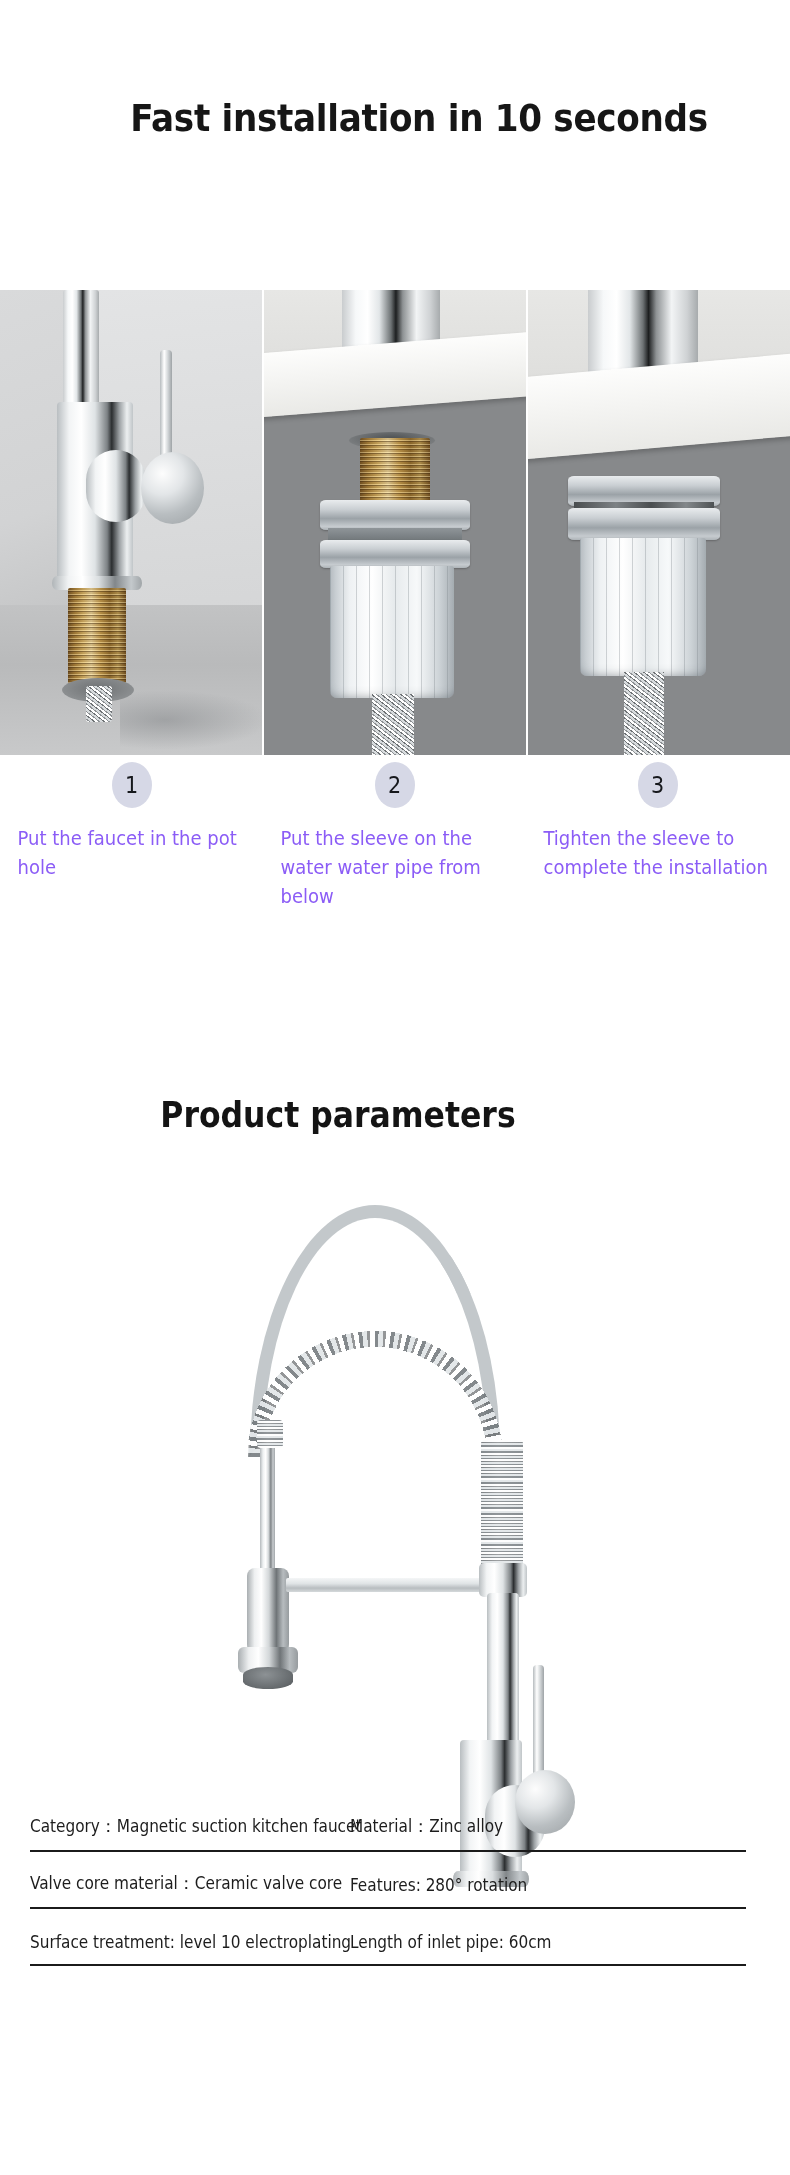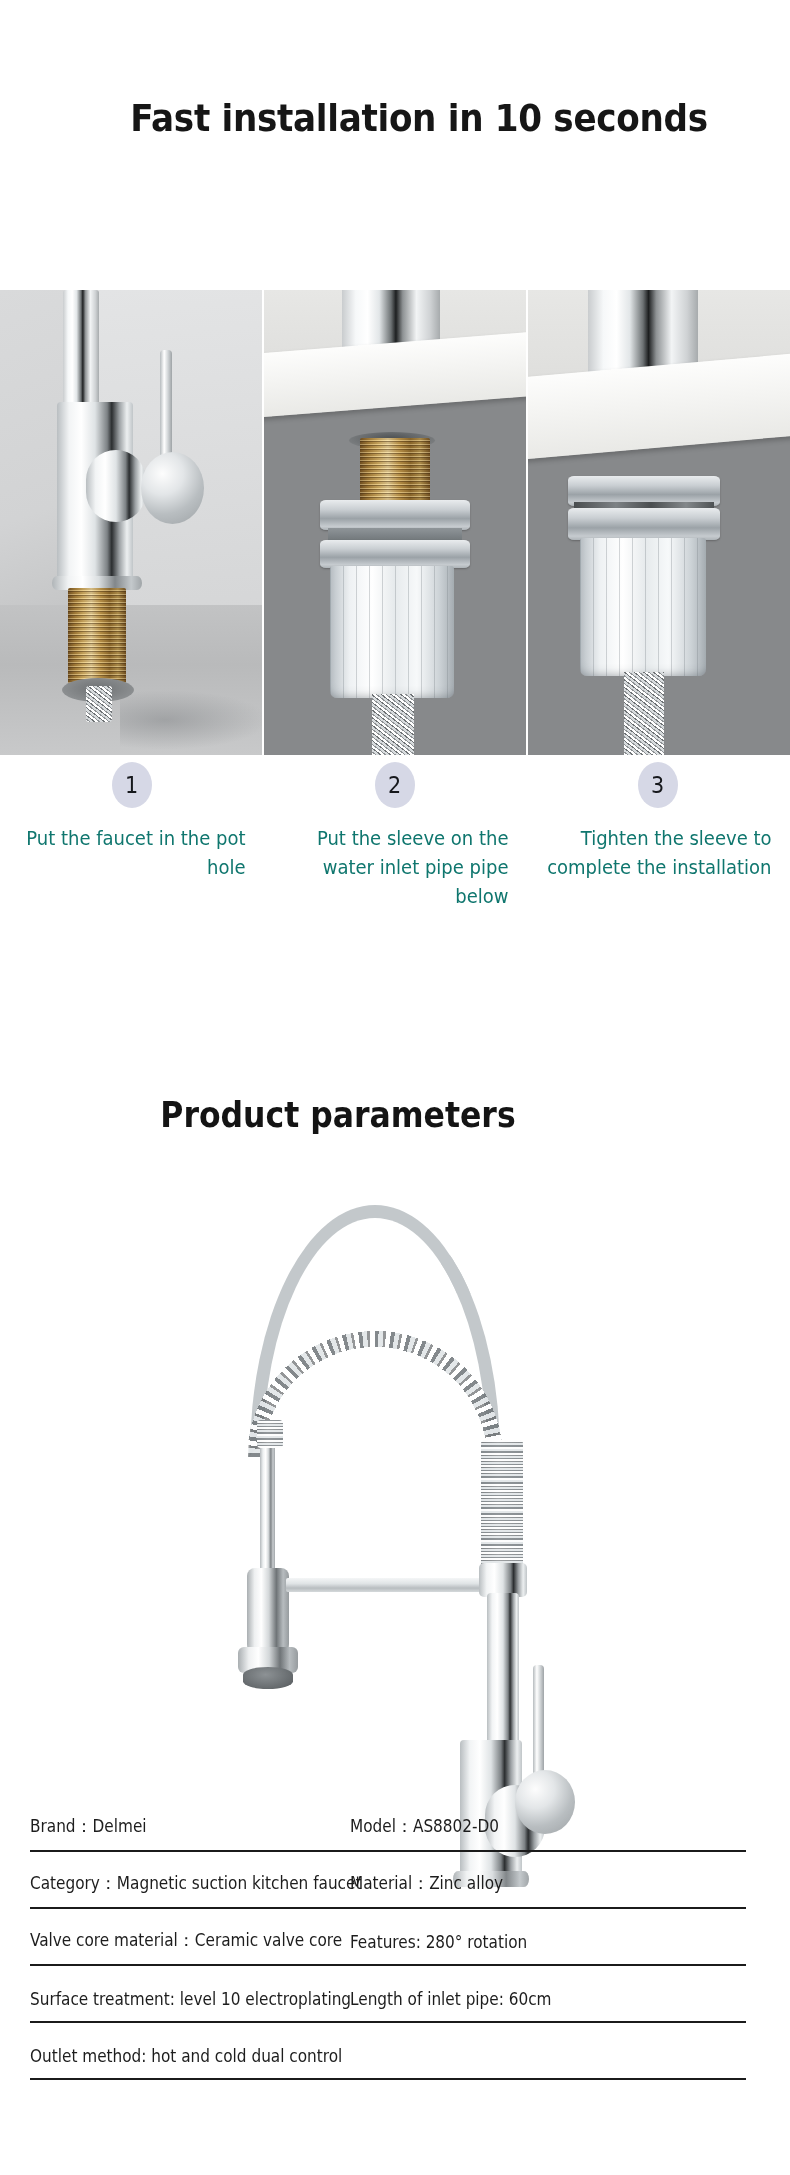--- a/index.html
+++ b/index.html
@@ -103,22 +103,22 @@
   }
   .step { width: 263px; display: flex; flex-direction: column; align-items: center; }
   .step-badge {
     width: 40px; height: 46px; border-radius: 50%;
     background: #d6d8e6;
     display: flex; align-items: center; justify-content: center;
     font-size: 23px; color: #16181c; font-weight: 400;
     font-family: "DejaVu Sans Condensed", "Liberation Sans", sans-serif;
   }
   .step-text {
-    margin-top: 16px; width: 228px; text-align: right;
-    font-size: 20px; line-height: 29px; color: #0f766e;
+    margin-top: 16px; width: 228px; text-align: left;
+    font-size: 20px; line-height: 29px; color: #8b5cf6;
     font-family: "DejaVu Sans Condensed", "Liberation Sans", sans-serif;
   }
 
   
   .params-title {
     position: absolute; left: 0; top: 1095px; width: 676px;
     text-align: center;
     font-size: 35px; font-weight: 700; color: #141414;
     font-family: "DejaVu Sans Condensed", "Liberation Sans", sans-serif;
   }
@@ -302,21 +302,21 @@
     </div>
   </div>
 
   <div class="steps">
     <div class="step">
       <div class="step-badge">1</div>
       <div class="step-text">Put the faucet in the pot hole</div>
     </div>
     <div class="step">
       <div class="step-badge">2</div>
-      <div class="step-text">Put the sleeve on the water inlet pipe pipe below</div>
+      <div class="step-text">Put the sleeve on the water water pipe from below</div>
     </div>
     <div class="step">
       <div class="step-badge">3</div>
       <div class="step-text">Tighten the sleeve to complete the installation</div>
     </div>
   </div>
 
   <div class="params-title">Product parameters</div>
 
   <div class="hero">
@@ -345,39 +345,32 @@
 
     <div class="handle-lever" style="left:533px; top:480px; width:11px; height:115px;"></div>
 
     <div class="handle-knob" style="left:515px; top:585px; width:60px; height:64px;"></div>
 
     <div class="base-plate" style="left:453px; top:686px; width:76px; height:16px;"></div>
   </div>
 
   <div class="spec-table">
 
-    <div class="spec-row">
-      <div class="spec-cell left">Brand：Delmei</div>
-      <div class="spec-cell right">Model：AS8802-D0</div>
-    </div>
 
     <div class="spec-row">
       <div class="spec-cell left">Category：Magnetic suction kitchen faucet</div>
       <div class="spec-cell right">Material：Zinc alloy</div>
     </div>
 
     <div class="spec-row">
       <div class="spec-cell left">Valve core material：Ceramic valve core</div>
       <div class="spec-cell right">Features: 280° rotation</div>
     </div>
 
     <div class="spec-row">
       <div class="spec-cell left">Surface treatment: level 10 electroplating</div>
       <div class="spec-cell right">Length of inlet pipe: 60cm</div>
     </div>
 
-    <div class="spec-row">
-      <div class="spec-cell full">Outlet method: hot and cold dual control</div>
-    </div>
 
   </div>
 
 </div>
 
 </body></html>

